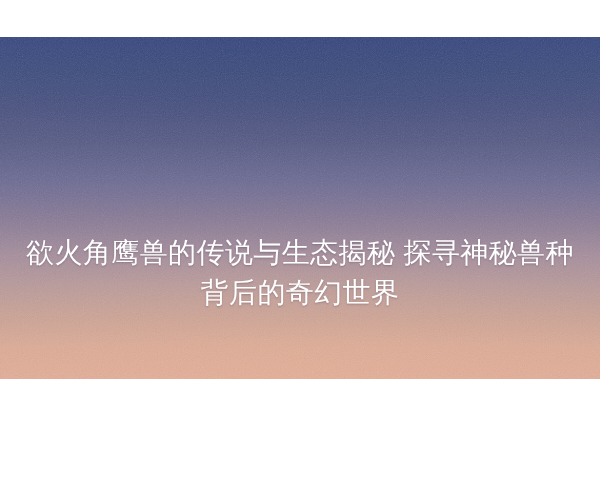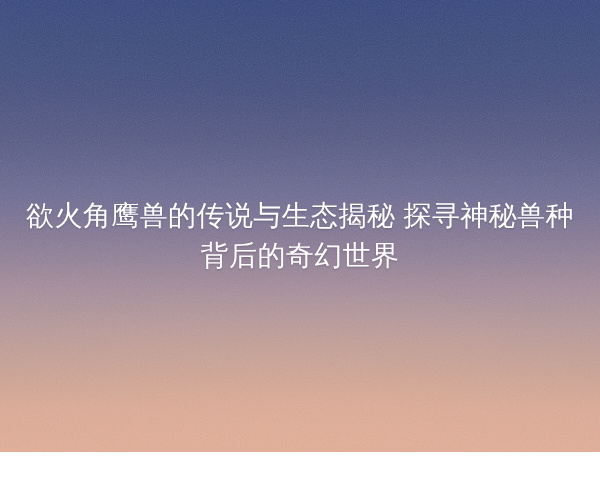--- a/index.html
+++ b/index.html
@@ -9,23 +9,24 @@
   body {
     width: 600px;
     height: 480px;
     overflow: hidden;
     font-family: "Liberation Sans", "DejaVu Sans", sans-serif;
   }
 
   #stage {
     position: relative;
     width: 600px;
-    height: 452px;
+    height: 342px;
     overflow: hidden;
     background: #0f172a;
+    margin-top: 37px;
   }
 
   
   #backdrop {
     position: absolute;
     inset: 0;
     background: linear-gradient(
       180deg,
       #374780 0%,
       #3c4c7e 9%,

